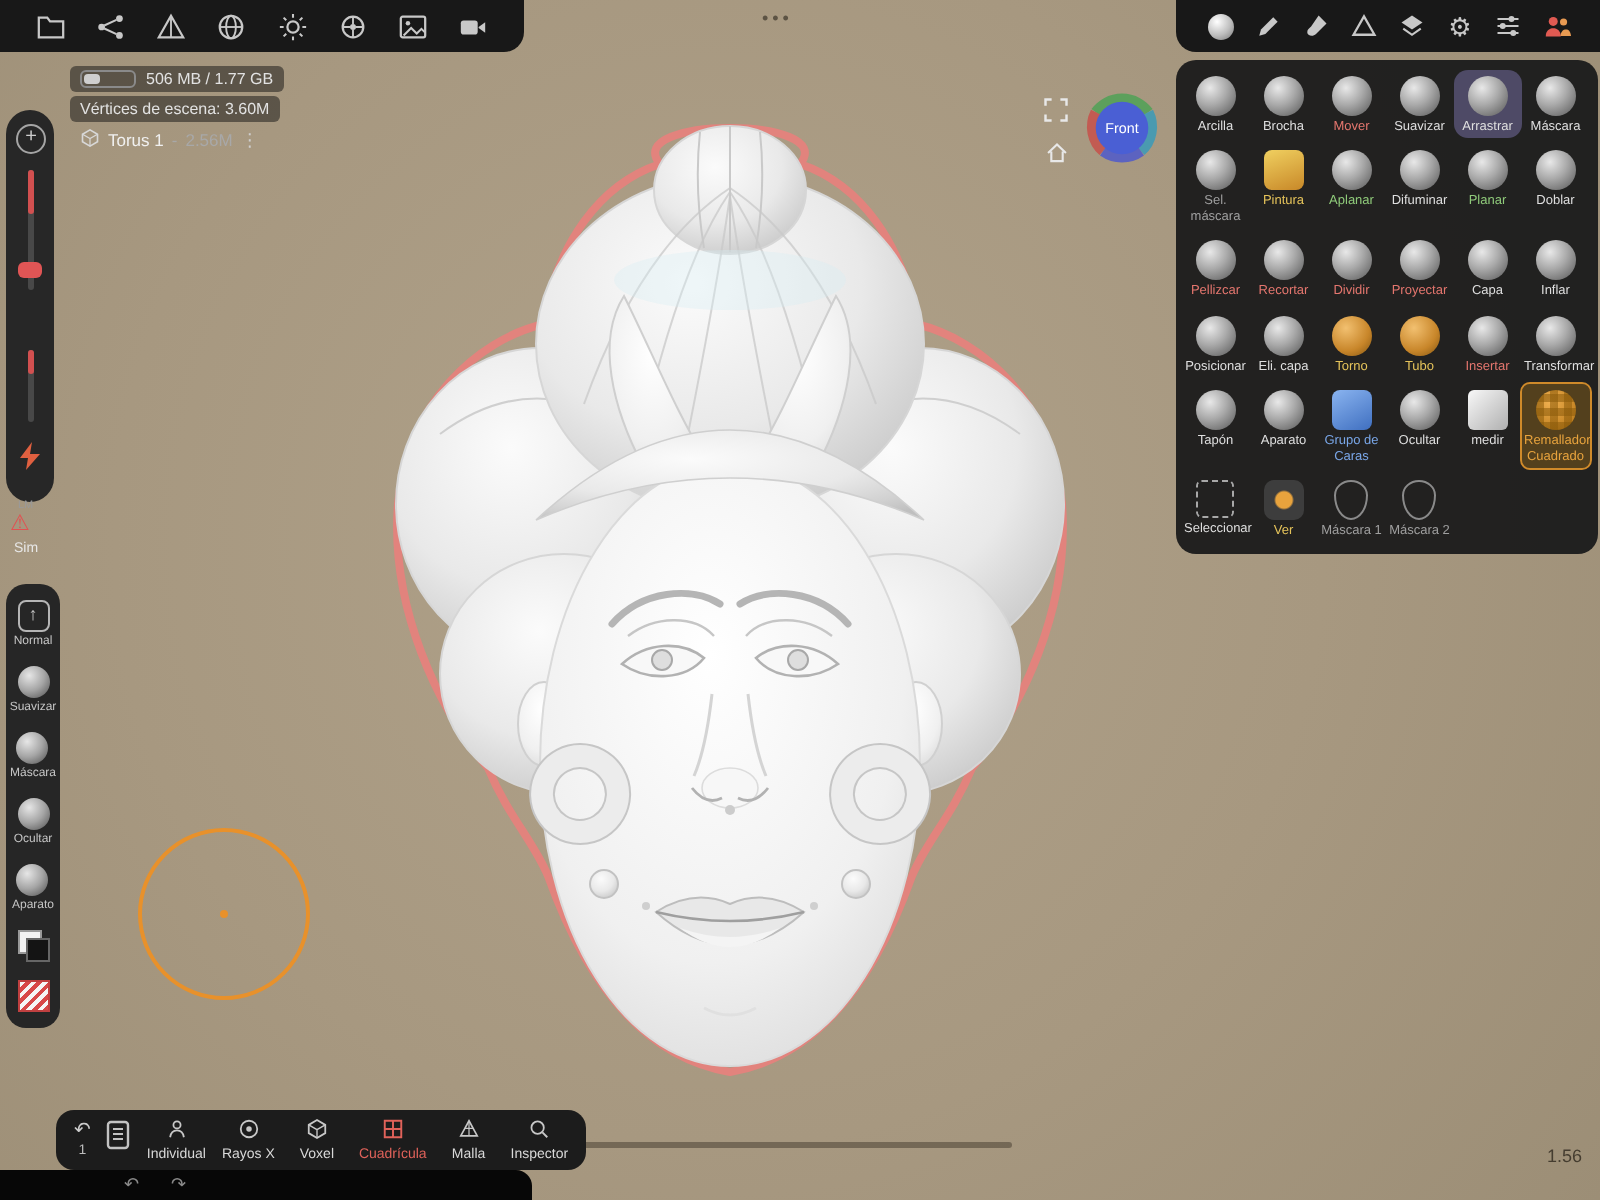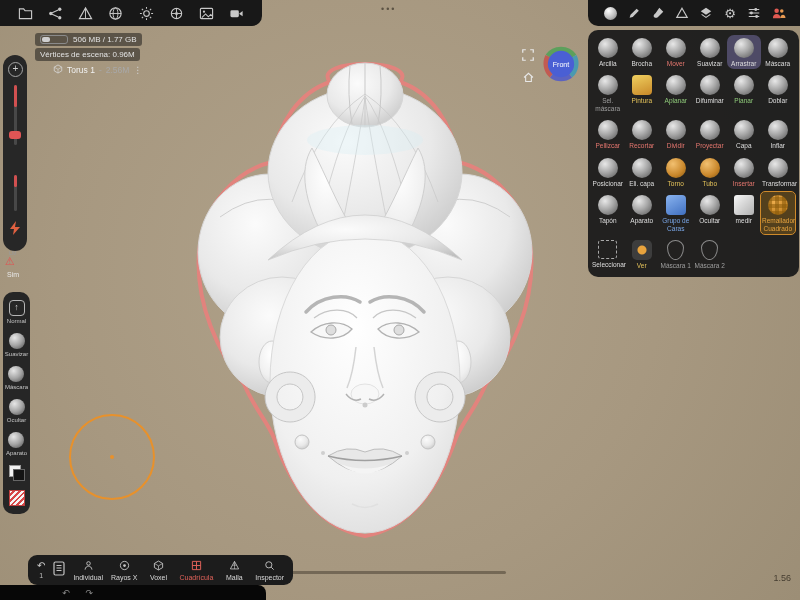--- a/index.html
+++ b/index.html
@@ -13,21 +13,21 @@
   .tbar-right{right:0;width:212px;border-radius:0 0 0 10px;}
   .tico{width:17px;height:17px;display:flex;align-items:center;justify-content:center;color:#c8c8c8;font-size:13px;line-height:1;}
   .tico svg{display:block;}
   .ball{width:13px;height:13px;border-radius:50%;background:radial-gradient(circle at 35% 30%,#ffffff,#bdbdbd 55%,#7d7d7d 95%);}
   
   .dots{position:absolute;top:4px;left:381px;color:#5c5344;font-size:9px;letter-spacing:2px;}
   
   .chip{background:rgba(18,18,18,.5);color:#e2e2e2;font-size:8px;border-radius:3px;padding:2px 5px;display:flex;align-items:center;gap:5px;width:fit-content;}
   .mempill{width:26px;height:7px;border:1px solid #8a8a8a;border-radius:3px;position:relative;}
   .mempill i{position:absolute;left:1px;top:1px;bottom:1px;width:8px;background:#cfcfcf;border-radius:2px;}
-  .objrow{position:absolute;left:53px;top:64px;display:flex;align-items:center;gap:4px;color:#f0f0f0;font-size:8.5px;}
+  .objrow{position:absolute;left:40px;top:64px;display:flex;align-items:center;gap:4px;color:#f0f0f0;font-size:8.5px;}
   .objrow .dim{color:#a8a8a8;}
   .objrow .menu{color:#cfcfcf;font-size:9px;}
   
   .rail{position:absolute;left:3px;top:55px;width:24px;height:196px;background:#272727;border-radius:12px;}
   .plusc{position:absolute;left:5px;top:7px;width:13px;height:13px;border:1.5px solid #a5a5a5;border-radius:50%;color:#cfcfcf;font-size:10px;line-height:12px;text-align:center;}
   .trk{position:absolute;left:10.5px;width:3px;background:#484848;border-radius:2px;}
   .t1{top:30px;height:60px;}
   .t1 i{display:block;width:3px;height:22px;background:#d25050;border-radius:2px;}
   .thumb{position:absolute;left:6px;top:76px;width:12px;height:8px;background:#e05555;border-radius:3px;}
   .t2{top:120px;height:36px;}
@@ -259,21 +259,21 @@
 </div>
 
 <div class="statuswrap">
   <div class="chip">
     <span class="mempill">
         <i></i>
       </span>
     <span>506 MB / 1.77 GB</span>
   </div>
   <div class="chip">
-    <span>Vértices de escena:  0.96M</span>
+    <span>Vértices de escena:  3.60M</span>
   </div>
 </div>
 
 <div class="objrow">
   <span><svg width="10" height="10" viewBox="0 0 16 16">
         <path d="M8 1.5 14 5v6L8 14.5 2 11V5Z" fill="none" stroke="#d8d8d8" stroke-width="1.3"></path>
         <path d="M2 5l6 3.5L14 5M8 8.5V14.5" fill="none" stroke="#d8d8d8" stroke-width="1"></path>
       </svg></span>
   <span>Torus 1</span>
   <span class="dim">-</span>

